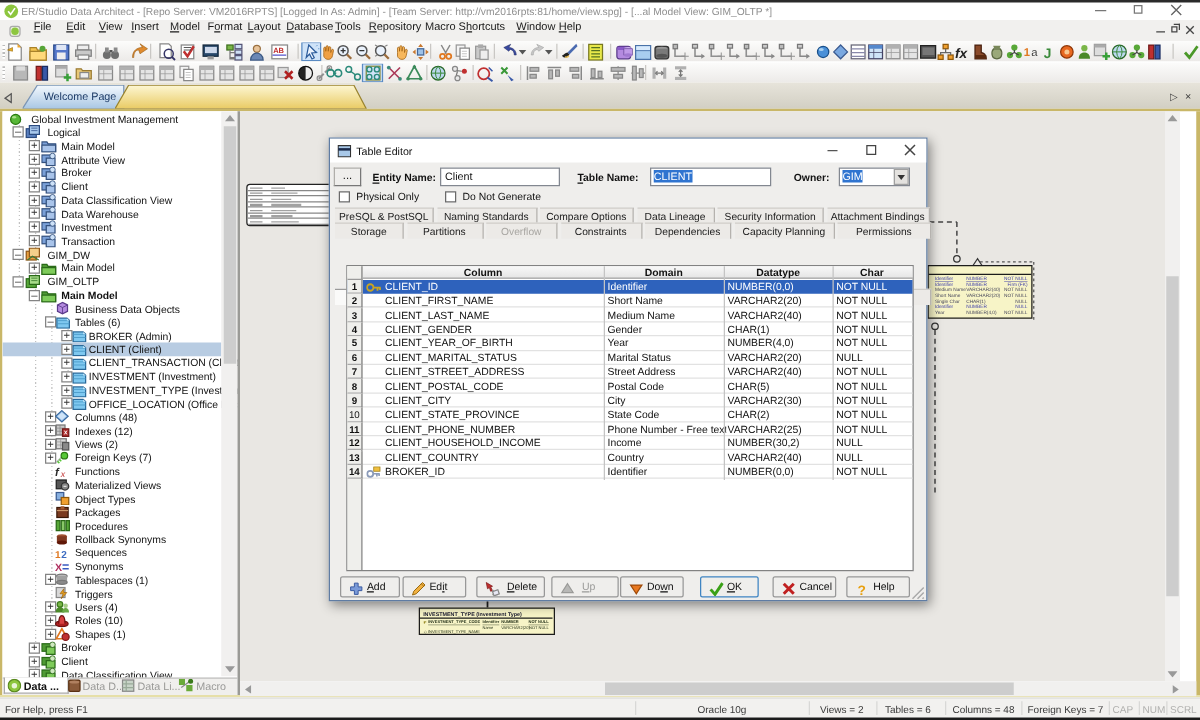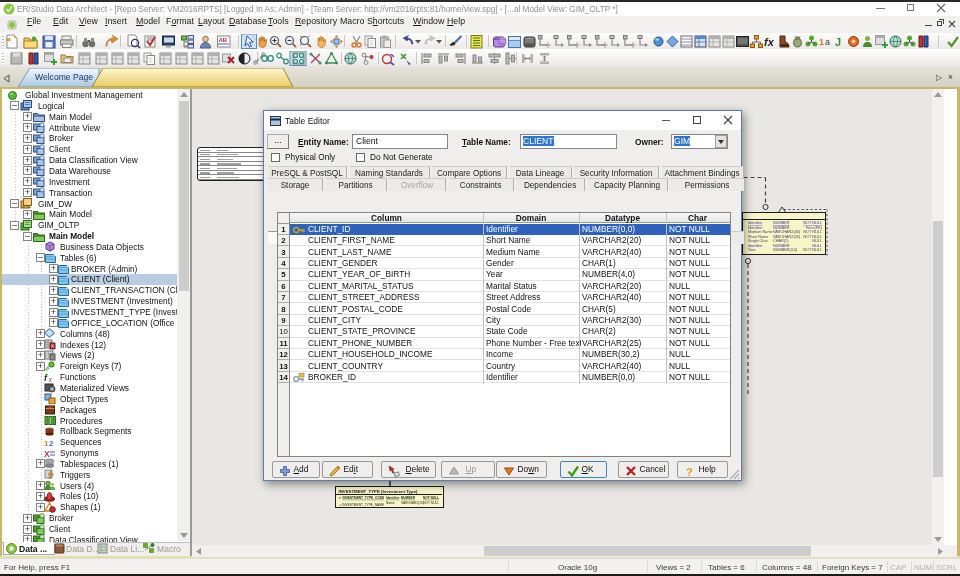--- a/index.html
+++ b/index.html
@@ -761,21 +761,21 @@
       <rect x="1" y="1.5" width="3" height="8" fill="#58a838" stroke="#2a6a18"></rect>
       <rect x="5" y="1.5" width="3" height="8" fill="#88c868" stroke="#2a6a18"></rect>
       <rect x="9" y="1.5" width="2.5" height="8" fill="#58a838" stroke="#2a6a18"></rect>
     </svg>
 <div class="trow tt" style="top:326.5px;left:58px;">Procedures</div>
 <svg class="a" style="left:42px;top:336.85px" width="13" height="11">
       <ellipse cx="5.5" cy="3" rx="4" ry="1.6" fill="#a05030"></ellipse>
       <rect x="1.5" y="3" width="8" height="5" fill="#803820"></rect>
       <ellipse cx="5.5" cy="8" rx="4" ry="1.6" fill="#601808"></ellipse>
     </svg>
-<div class="trow tt" style="top:337.35px;left:58px;">Rollback Segments</div>
+<div class="trow tt" style="top:337.35px;left:58px;">Rollback Synonyms</div>
 <svg class="a" style="left:42px;top:347.7px" width="13" height="11">
       <text x="0" y="9" font-size="8" font-weight="bold" fill="#e07820">1</text>
       <text x="5" y="9" font-size="8" font-weight="bold" fill="#3a6ac0">2</text>
     </svg>
 <div class="trow tt" style="top:348.2px;left:58px;">Sequences</div>
 <svg class="a" style="left:42px;top:358.55px" width="13" height="11">
       <text x="0" y="9" font-size="8.5" font-weight="bold" fill="#b03060">X</text>
       <path d="M6 4h5M6 7h5" stroke="#3a5ac0" stroke-width="1.2"></path>
     </svg>
 <div class="trow tt" style="top:359.05px;left:58px;">Synonyms</div>

